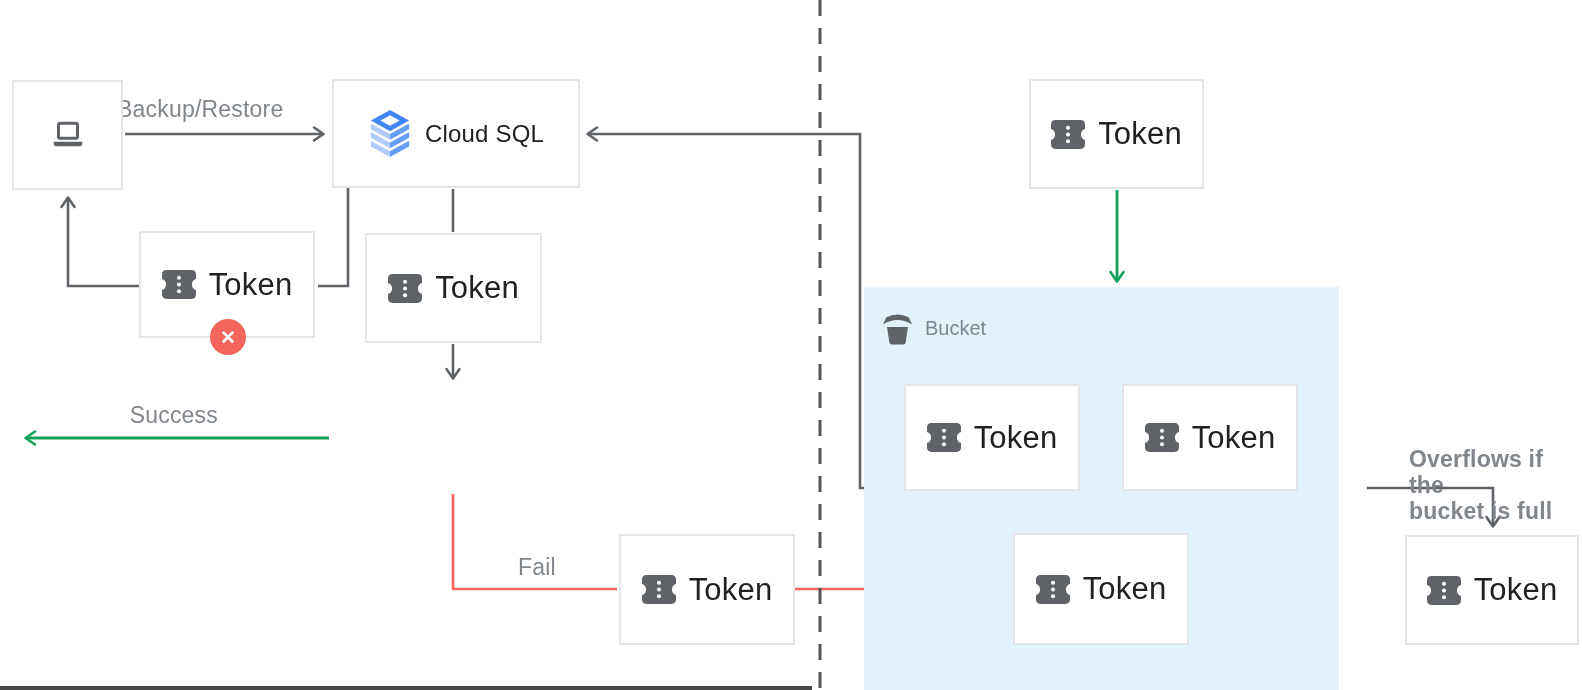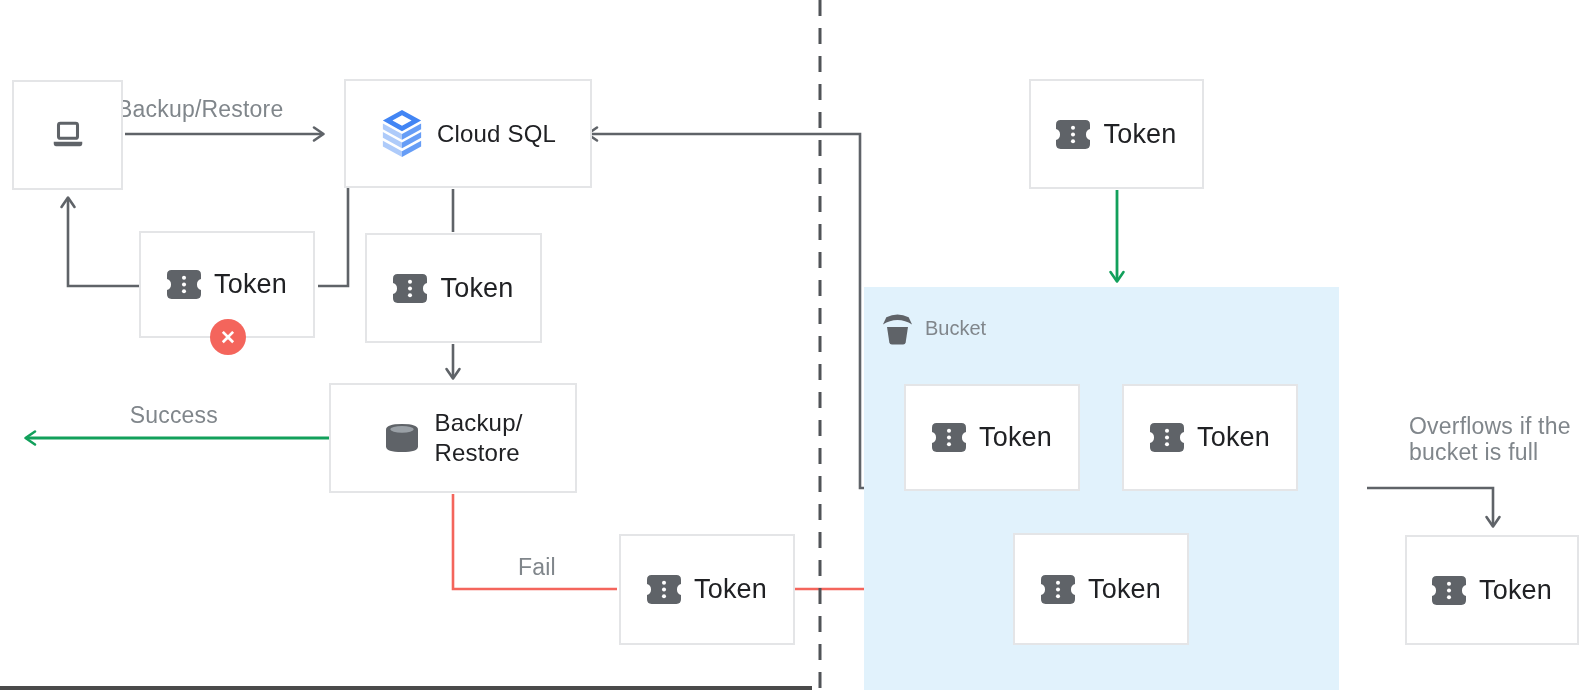--- a/index.html
+++ b/index.html
@@ -7,21 +7,21 @@
     position:relative;width:1582px;height:690px;background:#fff;
     font-family:"Liberation Sans",sans-serif;overflow:hidden;
   }
   .wires{position:absolute;left:0;top:0;z-index:1;}
   .node{
     position:absolute;z-index:2;background:#fff;
     border:2px solid var(--box-border,#e4e5e7);
     display:flex;align-items:center;justify-content:center;gap:13px;
     box-sizing:border-box;
   }
-  .node .lbl{font-size:27px;color:var(--dark-text,#202124);letter-spacing:.2px;white-space:nowrap;}
+  .node .lbl{font-size:31px;color:var(--dark-text,#202124);letter-spacing:.2px;white-space:nowrap;}
   .node .lbl.big{font-size:24px;}
   .two-line{line-height:1.25;text-align:left;}
   .bucket{
     position:absolute;z-index:1;background:var(--bucket-bg,#e1f2fc);
   }
   .bucket .node{z-index:3;}
   .bucket-header{
     position:absolute;left:17px;top:25px;display:flex;align-items:center;gap:11px;
   }
   .bucket-header .blbl{font-size:20px;color:var(--muted-text,#80868b);}
@@ -80,35 +80,35 @@
     </g>
 
     <line x1="820" y1="0" x2="820" y2="690" stroke-width="3" stroke-dasharray="16 12" style="stroke:var(--divider,#505357)"></line>
     <rect x="0" y="686" width="812" height="4" style="fill:var(--bottom-edge,#4a4a4a)"></rect>
   </svg>
 
 
   <div class="elabel" style="left:117px;top:96px;width:160px;">Backup/Restore</div>
   <div class="elabel" style="left:78px;top:402px;width:140px;text-align:right;">Success</div>
   <div class="elabel" style="left:477px;top:554px;width:120px;">Fail</div>
-  <div class="elabel left" style="left:1409px;top:413px;width:170px;">
+  <div class="elabel left" style="left:1409px;top:446px;width:170px;font-weight:bold;">
     <span>Overflows if the</span><br>
     <span>bucket is full</span>
   </div>
 
   <div class="node" style="left:12px;top:80px;width:111px;height:110px;">
     <span class="icon">
       <svg width="38" height="31" viewBox="0 0 40 32">
         <rect x="10" y="3" width="20" height="16" rx="2" fill="none" stroke-width="3.2" style="stroke:var(--icon-gray,#5f6368)"></rect>
         <path d="M5 22.5 H35 V25 Q35 27.2 32.8 27.2 H7.2 Q5 27.2 5 25 Z" style="fill:var(--icon-gray,#5f6368)"></path>
       </svg>
     </span>
   </div>
 
-  <div class="node" style="left:344px;top:79px;width:248px;height:109px;">
+  <div class="node" style="left:332px;top:79px;width:248px;height:109px;">
     <span class="icon">
       <svg width="44" height="48" viewBox="0 0 46 50">
         <polygon points="3,14 23,25 23,31 3,20" style="fill:var(--sql-blue-light,#aecbfa)"></polygon>
         <polygon points="23,25 43,14 43,20 23,31" style="fill:var(--sql-blue-mid,#669df6)"></polygon>
         <polygon points="3,23 23,34 23,40 3,29" style="fill:var(--sql-blue-light,#aecbfa)"></polygon>
         <polygon points="23,34 43,23 43,29 23,40" style="fill:var(--sql-blue-mid,#669df6)"></polygon>
         <polygon points="3,32 23,43 23,49 3,38" style="fill:var(--sql-blue-light,#aecbfa)"></polygon>
         <polygon points="23,43 43,32 43,38 23,49" style="fill:var(--sql-blue-mid,#669df6)"></polygon>
         <path fill-rule="evenodd" d="M23 0 L43 11 L23 22 L3 11 Z M23 5.5 L33 11 L23 16.5 L13 11 Z" style="fill:var(--sql-blue,#4285f4)"></path>
       </svg>
@@ -134,32 +134,20 @@
       <svg width="34" height="29" viewBox="0 0 26 22">
         <path d="M3.5 0 H22.5 Q26 0 26 3.5 V6.8 A4.4 4.4 0 0 0 26 15.2 V18.5 Q26 22 22.5 22 H3.5 Q0 22 0 18.5 V15.2 A4.4 4.4 0 0 0 0 6.8 V3.5 Q0 0 3.5 0 Z" style="fill:var(--icon-gray,#5f6368)"></path>
         <circle cx="13" cy="5.8" r="1.55" fill="#fff"></circle>
           <circle cx="13" cy="11" r="1.55" fill="#fff"></circle>
           <circle cx="13" cy="16.2" r="1.55" fill="#fff"></circle>
       </svg>
     </span>
     <span class="lbl">Token</span>
   </div>
 
-  <div class="node" style="left:329px;top:383px;width:248px;height:110px;">
-    <span class="icon">
-      <svg width="38" height="32" viewBox="0 0 40 34">
-        <path d="M3 8 Q3 2 20 2 Q37 2 37 8 V26 Q37 32 20 32 Q3 32 3 26 Z" style="fill:var(--icon-gray,#5f6368)"></path>
-        <ellipse cx="20" cy="7.8" rx="12.5" ry="3.6" fill="#9aa0a6"></ellipse>
-      </svg>
-    </span>
-    <span class="lbl big two-line">
-      <span>Backup/</span><br>
-      <span>Restore</span>
-    </span>
-  </div>
 
   <div class="node" style="left:619px;top:534px;width:176px;height:111px;">
     <span class="icon">
       <svg width="34" height="29" viewBox="0 0 26 22">
         <path d="M3.5 0 H22.5 Q26 0 26 3.5 V6.8 A4.4 4.4 0 0 0 26 15.2 V18.5 Q26 22 22.5 22 H3.5 Q0 22 0 18.5 V15.2 A4.4 4.4 0 0 0 0 6.8 V3.5 Q0 0 3.5 0 Z" style="fill:var(--icon-gray,#5f6368)"></path>
         <circle cx="13" cy="5.8" r="1.55" fill="#fff"></circle>
           <circle cx="13" cy="11" r="1.55" fill="#fff"></circle>
           <circle cx="13" cy="16.2" r="1.55" fill="#fff"></circle>
       </svg>
     </span>

